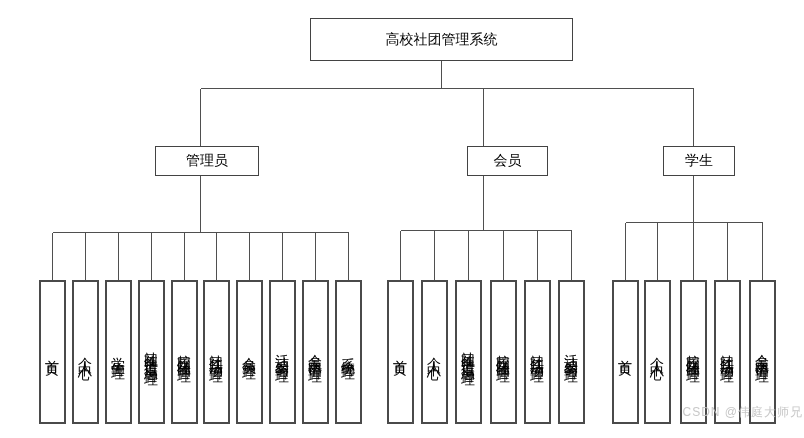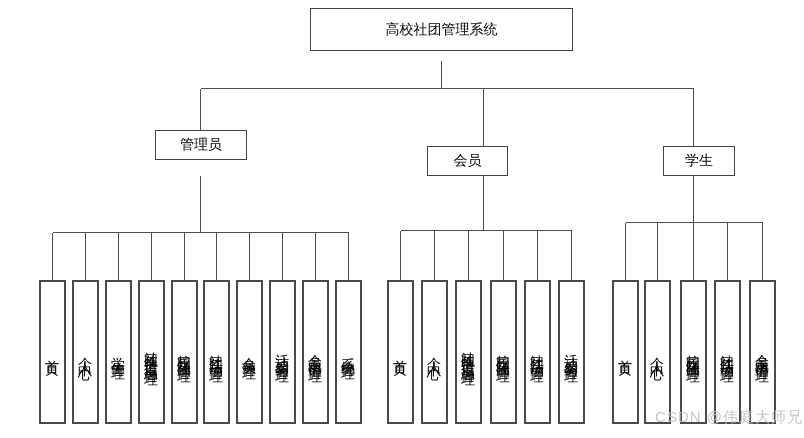--- a/index.html
+++ b/index.html
@@ -12,21 +12,21 @@
     position:absolute;background:#ffffff;border:1px solid #434343;
     display:flex;align-items:center;justify-content:center;
     font-size:14px;color:#000;box-sizing:border-box;text-align:center;
   }
   .leaf{border-width:2px;border-color:#4a4a4a;}
   .vtext{
     writing-mode:vertical-rl;text-orientation:upright;
     letter-spacing:3px;line-height:1;font-size:14px;
   }
   .watermark{
-    position:absolute;right:1px;bottom:11px;font-size:15px;
+    position:absolute;right:1px;bottom:17px;font-size:12px;
     color:rgba(193,193,193,0.9);letter-spacing:1px;white-space:nowrap;
     z-index:5;
   }
 </style>
 </head>
 <body>
 
 <div class="stage">
 
   <svg class="wires" viewBox="0 0 804 438" shape-rendering="crispEdges">
@@ -37,28 +37,28 @@
              M52.5 232.5 V280 M85.5 232.5 V280 M118.5 232.5 V280 M151.5 232.5 V280 M184.5 232.5 V280
              M216.5 232.5 V280 M249.5 232.5 V280 M282.5 232.5 V280 M315.5 232.5 V280 M348.5 232.5 V280" fill="none" stroke="#4f4f4f" stroke-width="1"></path>
 
     <path d="M483.5 176 V230.5 M400.5 230.5 H571.5
              M400.5 230.5 V280 M434.5 230.5 V280 M468.5 230.5 V280 M503.5 230.5 V280 M537.5 230.5 V280 M571.5 230.5 V280" fill="none" stroke="#4f4f4f" stroke-width="1"></path>
 
     <path d="M693.5 176 V222.5 M625.5 222.5 H762.5
              M625.5 222.5 V280 M657.5 222.5 V280 M693.5 222.5 V280 M727.5 222.5 V280 M762.5 222.5 V280" fill="none" stroke="#4f4f4f" stroke-width="1"></path>
   </svg>
 
-  <div class="node" style="left:310px;top:8px;width:263px;height:43px;">
+  <div class="node" style="left:310px;top:18px;width:263px;height:43px;">
     <span>高校社团管理系统</span>
   </div>
 
-  <div class="node" style="left:155px;top:130px;width:92px;height:30px;text-align:right;">
+  <div class="node" style="left:155px;top:146px;width:104px;height:30px;text-align:right;">
     <span>管理员</span>
   </div>
-  <div class="node" style="left:427px;top:146px;width:81px;height:30px;">
+  <div class="node" style="left:467px;top:146px;width:81px;height:30px;">
     <span>会员</span>
   </div>
   <div class="node" style="left:663px;top:146px;width:72px;height:30px;">
     <span>学生</span>
   </div>
 
   <div class="node leaf" style="left:39px;top:280px;width:27px;height:144px;">
     <span class="vtext">首页</span>
   </div>
   <div class="node leaf" style="left:72px;top:280px;width:27px;height:144px;">

